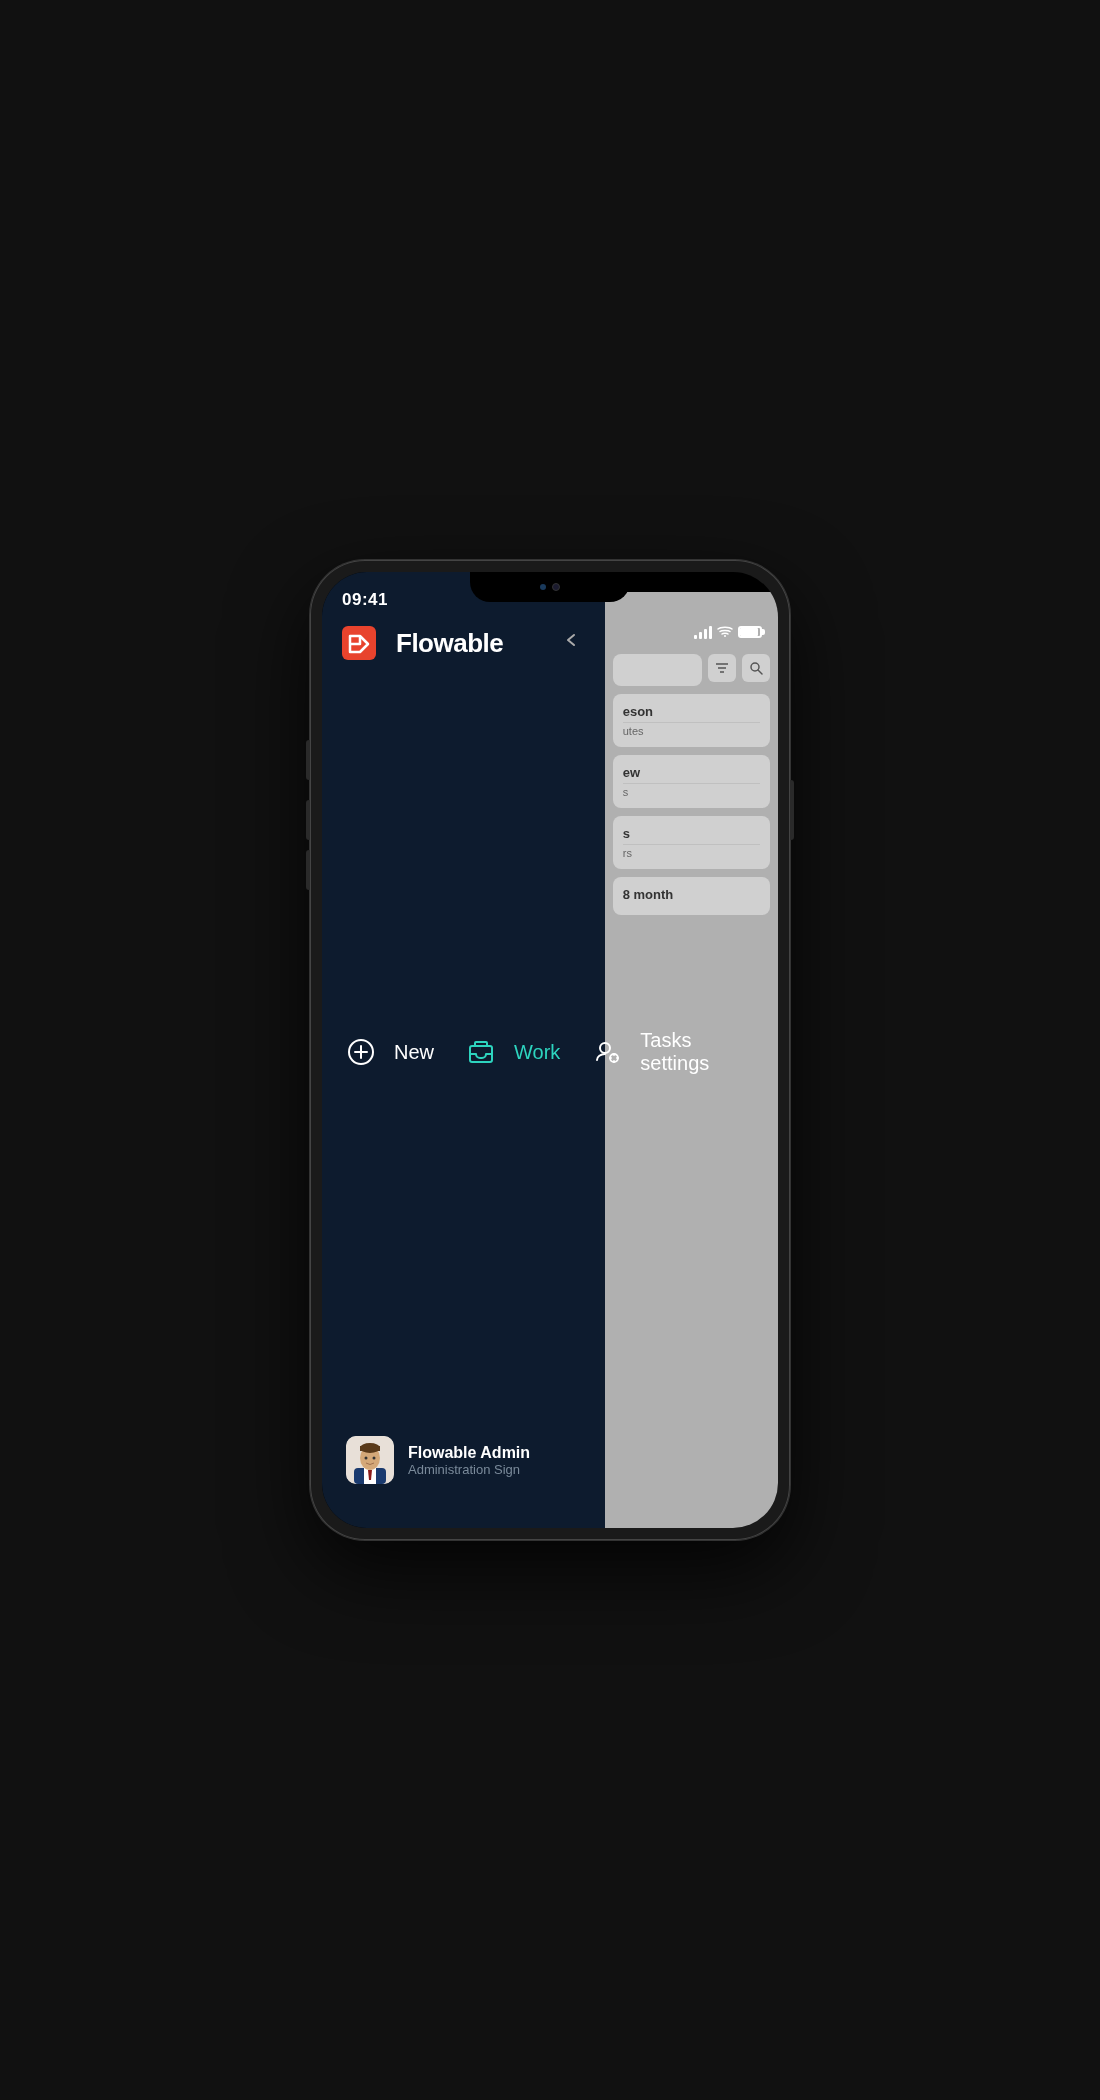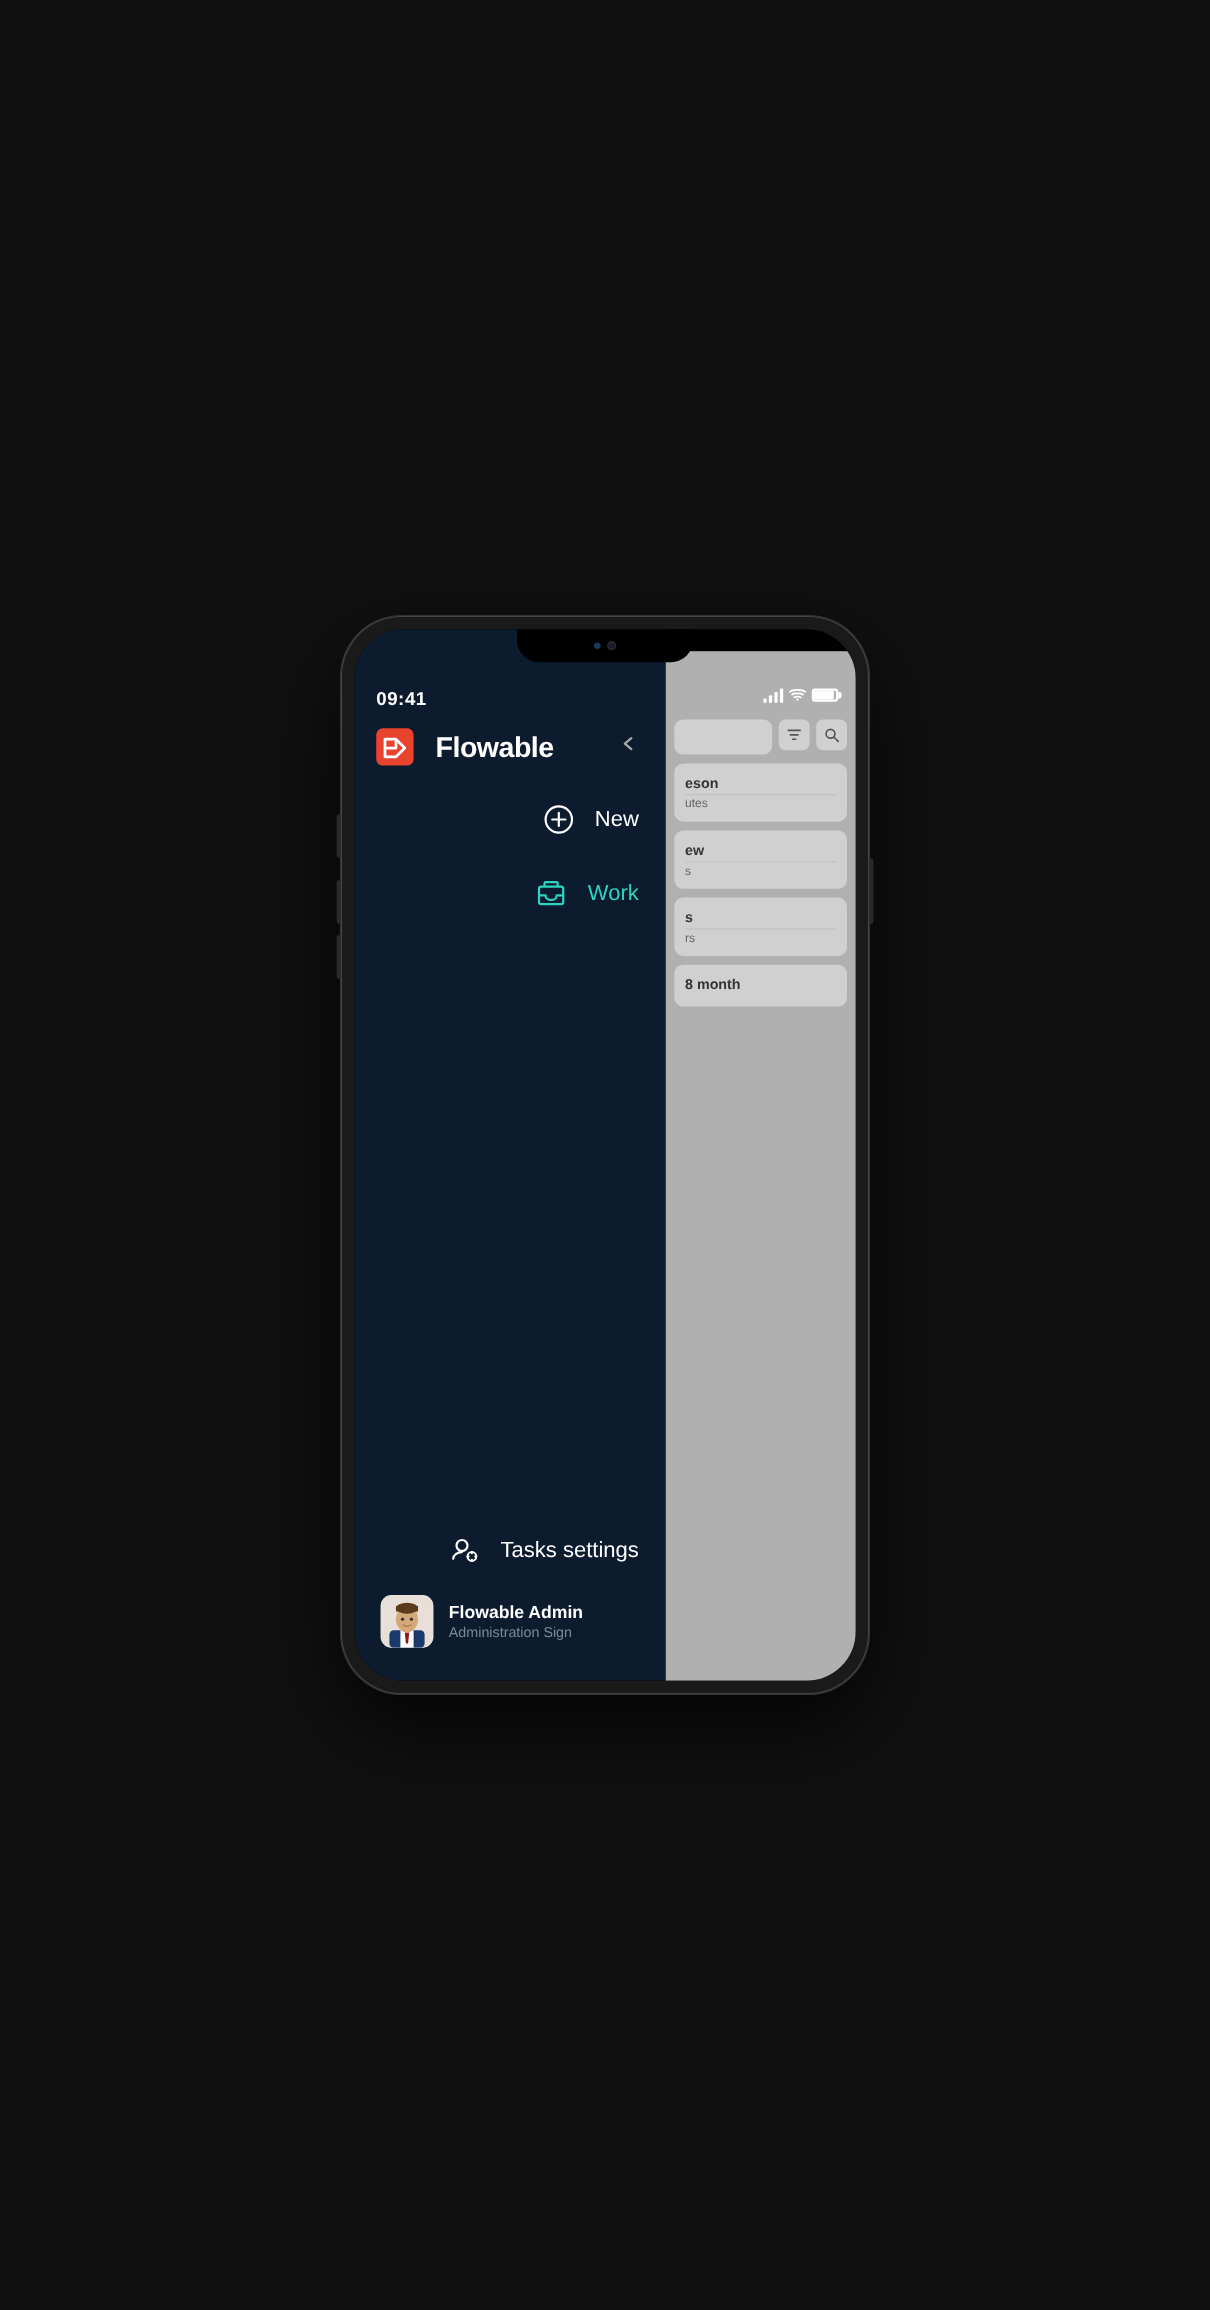--- a/index.html
+++ b/index.html
@@ -123,21 +123,20 @@
     .status-bar {
       height: 44px;
       display: flex;
       align-items: flex-end;
       padding: 0 20px 6px 20px;
       flex-shrink: 0;
     }
 
     .menu-panel .status-bar {
       justify-content: flex-start;
-      margin-top: 36px;
     }
 
     .status-time {
       color: #fff;
       font-size: 17px;
       font-weight: 600;
       letter-spacing: 0.5px;
     }
 
     .right-status-bar {
@@ -233,22 +232,20 @@
       font-size: 22px;
       cursor: pointer;
       padding: 4px;
     }
 
     
     .menu-items {
       flex: 1;
       padding: 0 16px;
       display: flex;
-      flex-direction: column;
-      align-items: flex-end;
     }
 
     .menu-item {
       display: flex;
       align-items: center;
       gap: 18px;
       padding: 14px 8px;
       cursor: pointer;
       border-radius: 8px;
     }
@@ -277,21 +274,21 @@
       background: #1e3048;
       margin: 4px 8px;
     }
 
     .menu-spacer {
       flex: 1;
     }
 
     
     .bottom-section {
-      padding: 0 16px 18px 16px;
+      padding: 0 16px 32px 16px;
       flex-shrink: 0;
     }
 
     .user-row {
       display: flex;
       align-items: center;
       gap: 14px;
       padding: 12px 8px;
     }
 

